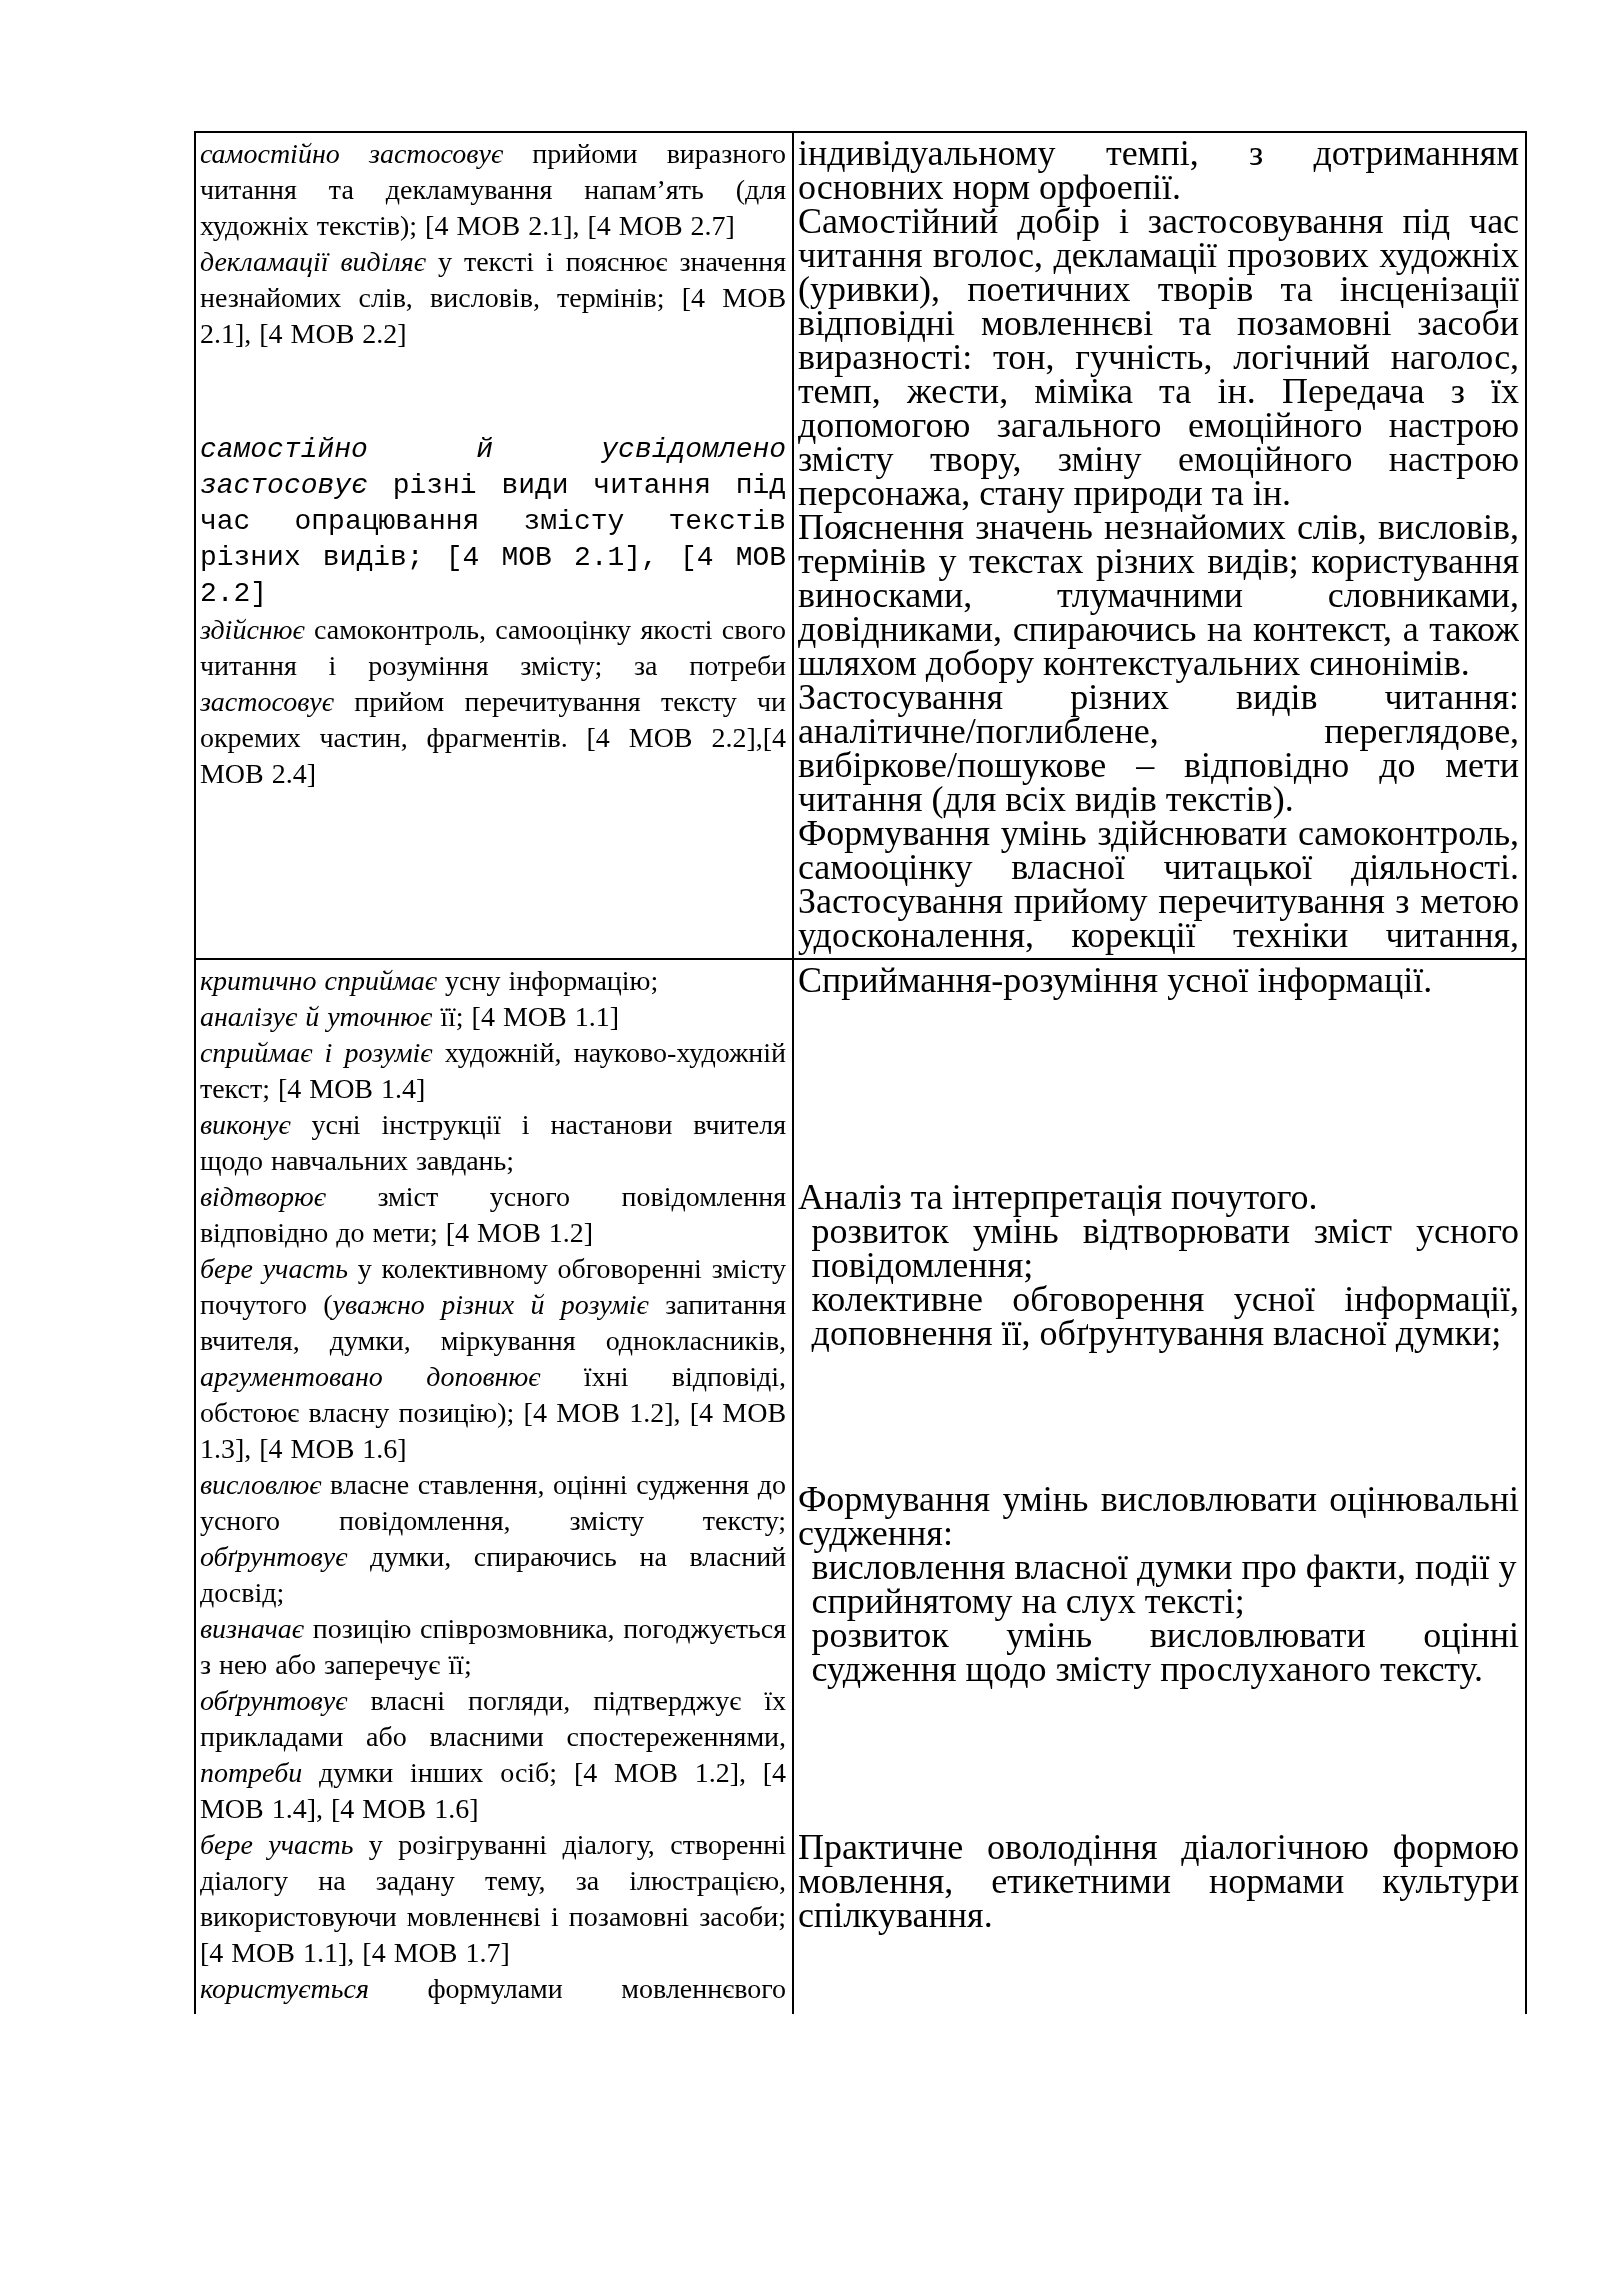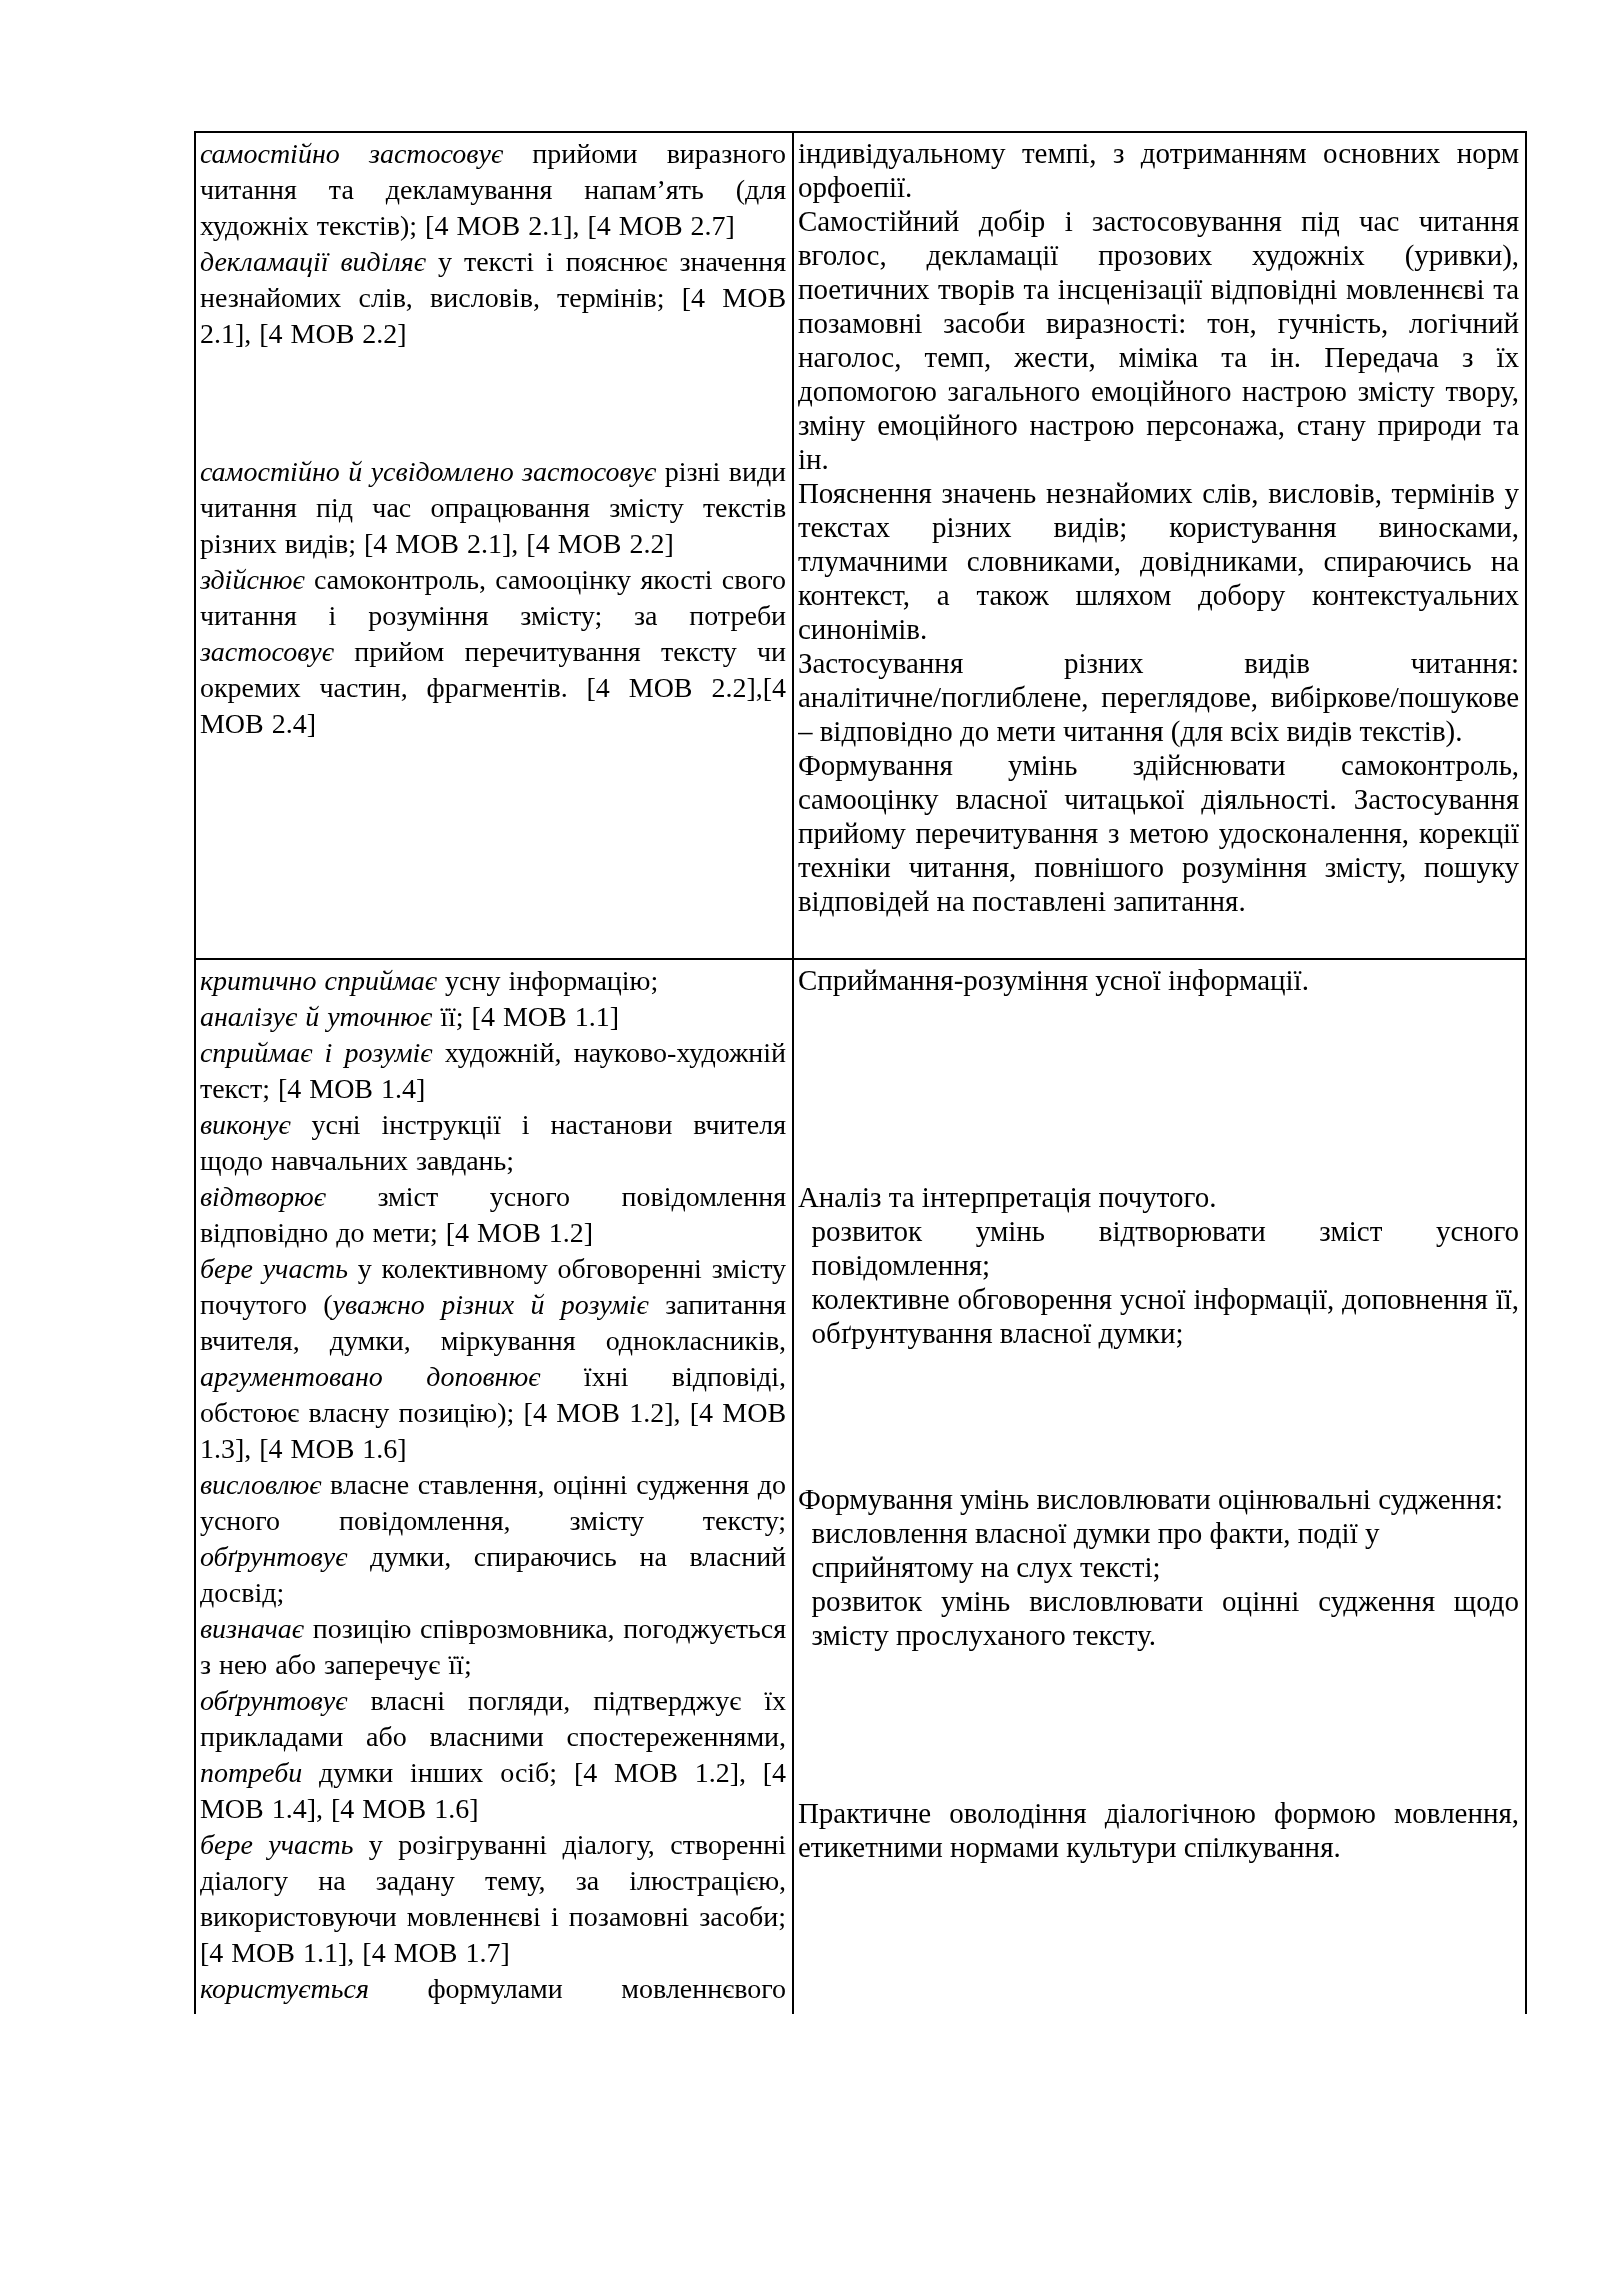--- a/index.html
+++ b/index.html
@@ -20,21 +20,21 @@
     border-collapse: collapse;
     table-layout: fixed;
   }
   td.cell, td.hdr-cell {
     border: 2px solid #000000;
     vertical-align: top;
     padding: 2.9px 5.9px 2.9px 3.9px;
   }
   tr.r2 td { border-bottom-width: 3.9px; }
   td.left-col  { font-size: 28px; line-height: 36px; word-spacing: 1px; }
-  td.right-col { font-size: 29px; line-height: 34px; }
+  td.right-col { font-size: 36px; line-height: 34px; }
   .cell-inner { overflow: hidden; }
   tr.r1 .cell-inner { height: 819px; }
   tr.r2 .cell-inner { height: 1197px; }
   td.hdr-cell {
     height: 37px;
     padding: 0 382px 0 0;
     text-align: center;
     font-weight: bold;
     font-size: 29px;
     line-height: 35px;
@@ -61,21 +61,21 @@
     <colgroup>
       <col style="width:598px">
       <col style="width:733px">
     </colgroup>
     <tbody>
       <tr class="r1">
         <td class="cell left-col">
           <div class="cell-inner">
               <p class="para"><i>самостійно застосовує</i><span> прийоми виразного читання та декламування напам’ять (для художніх текстів); [4 МОВ 2.1], [4 МОВ 2.7]</span></p>
               <p class="para"><i>декламації виділяє</i><span> у тексті і пояснює значення незнайомих слів, висловів, термінів; [4 МОВ 2.1], [4 МОВ 2.2]</span></p>
-              <p class="para" style="margin-top: 102px;"><i>самостійно й усвідомлено застосовує</i><span> різні види читання під час опрацювання змісту текстів різних видів; [4 МОВ 2.1], [4 МОВ 2.2]</span></p>
+              <p class="para" style="margin-top: 80px; font-family: Liberation Mono, monospace;"><i>самостійно й усвідомлено застосовує</i><span> різні види читання під час опрацювання змісту текстів різних видів; [4 МОВ 2.1], [4 МОВ 2.2]</span></p>
               <p class="para"><i>здійснює</i><span> самоконтроль, самооцінку якості свого читання і розуміння змісту; за потреби </span><i>застосовує</i><span> прийом перечитування тексту чи окремих частин, фрагментів. [4 МОВ 2.2],[4 МОВ 2.4]</span></p>
             </div>
         </td>
         <td class="cell right-col">
           <div class="cell-inner">
               <p class="para"><span>індивідуальному темпі, з дотриманням основних норм орфоепії.</span></p>
               <p class="para"><span>Самостійний добір і застосовування під час читання вголос, декламації прозових художніх (уривки), поетичних творів та інсценізації відповідні мовленнєві та позамовні засоби виразності: тон, гучність, логічний наголос, темп, жести, міміка та ін. Передача з їх допомогою загального емоційного настрою змісту твору, зміну емоційного настрою персонажа, стану природи та ін.</span></p>
               <p class="para"><span>Пояснення значень незнайомих слів, висловів, термінів у текстах різних видів; користування виносками, тлумачними словниками, довідниками, спираючись на контекст, а також шляхом добору контекстуальних синонімів.</span></p>
               <p class="para"><span>Застосування різних видів читання: </span><span class="nb">аналітичне/поглиблене,</span><span> переглядове, </span><span class="nb">вибіркове/пошукове</span><span> – відповідно до мети читання (для всіх видів текстів).</span></p>
               <p class="para"><span>Формування умінь здійснювати самоконтроль, самооцінку власної читацької діяльності. Застосування прийому перечитування з метою удосконалення, корекції техніки читання, повнішого розуміння змісту, пошуку відповідей на поставлені запитання.</span></p>

